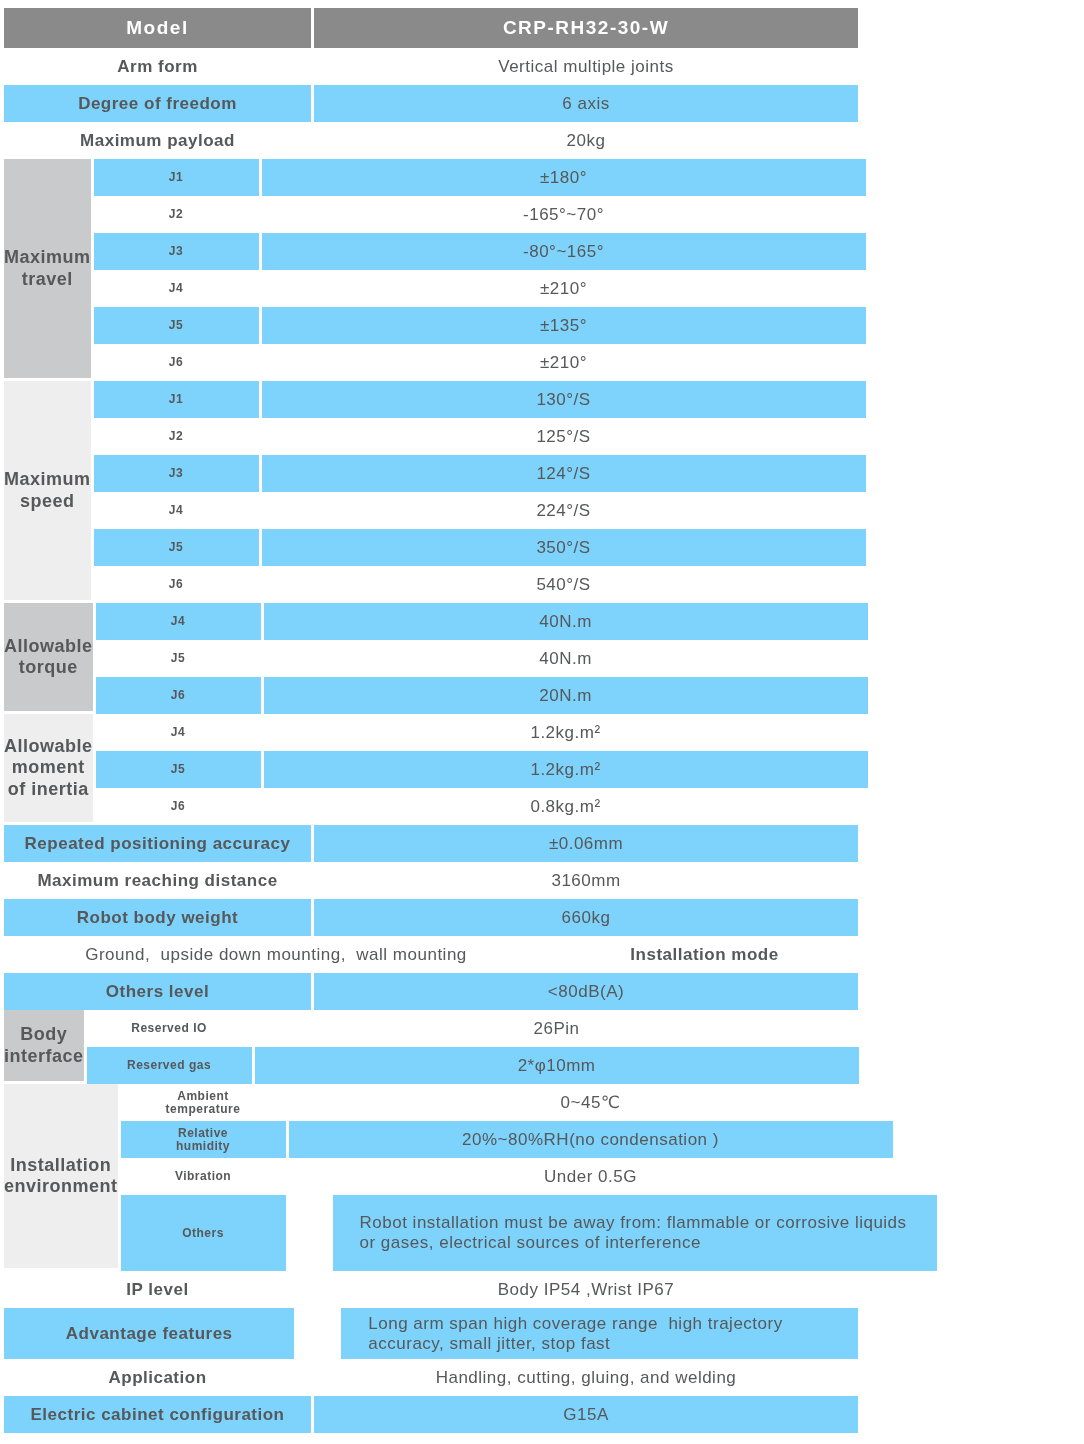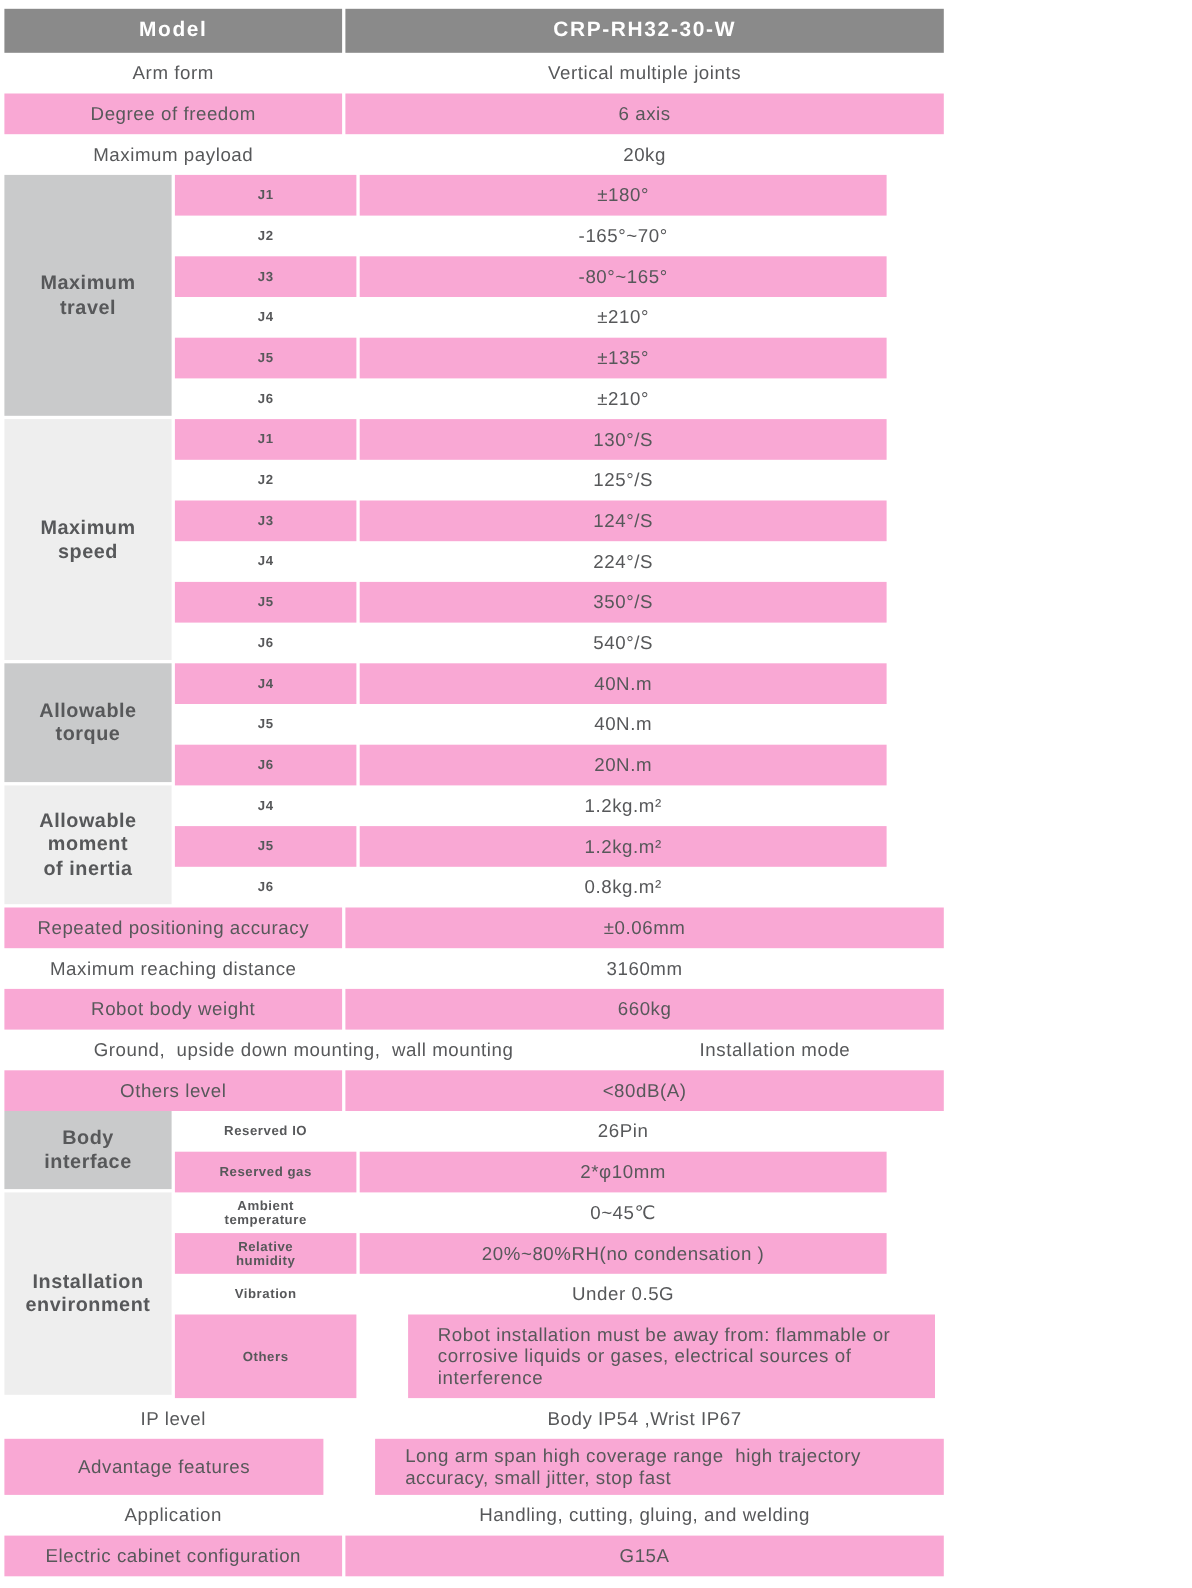--- a/index.html
+++ b/index.html
@@ -27,30 +27,30 @@
   .header-row { min-height: 40px; }
   .cell {
     display: flex;
     align-items: center;
     justify-content: center;
     text-align: center;
     letter-spacing: 0.5px;
     line-height: 1.12;
     white-space: pre-wrap;
   }
-  .label-full { width: 307px; font-weight: normal; font-size: 17px; }
+  .label-full { width: 307px; font-weight: bold; font-size: 17px; }
   .value      { width: 544px; font-size: 17px; }
   .header-cell {
     background: #8a8a8a;
     color: #ffffff;
     font-weight: bold;
     font-size: 19px;
     letter-spacing: 1.5px;
   }
-  .row.stripe .cell { background: #f9a8d4; }
+  .row.stripe .cell { background: #7dd3fc; }
   
   .group-section { display: flex; column-gap: 3px; }
   .group-label {
     width: 152px;
     font-weight: bold;
     font-size: 18px;
     display: flex;
     align-items: center;
     justify-content: center;
     text-align: center;
@@ -62,21 +62,21 @@
   .group-label.dark  { background: #c9cacb; }
   .group-label.light { background: #eeeeee; }
   .group-items { flex: 1; display: flex; flex-direction: column; }
   .sub-label {
     width: 165px;
     font-weight: bold;
     font-size: 12px;
     white-space: pre-line;
     line-height: 1.08;
   }
-  .group-items .value { width: 479px; }
+  .group-items .value { width: 604px; }
   .value.left {
     justify-content: flex-start;
     text-align: left;
     padding: 6px 14px 6px 27px;
     line-height: 1.15;
     margin-left: 44px;
   }
 </style>
 </head>
 <body>

